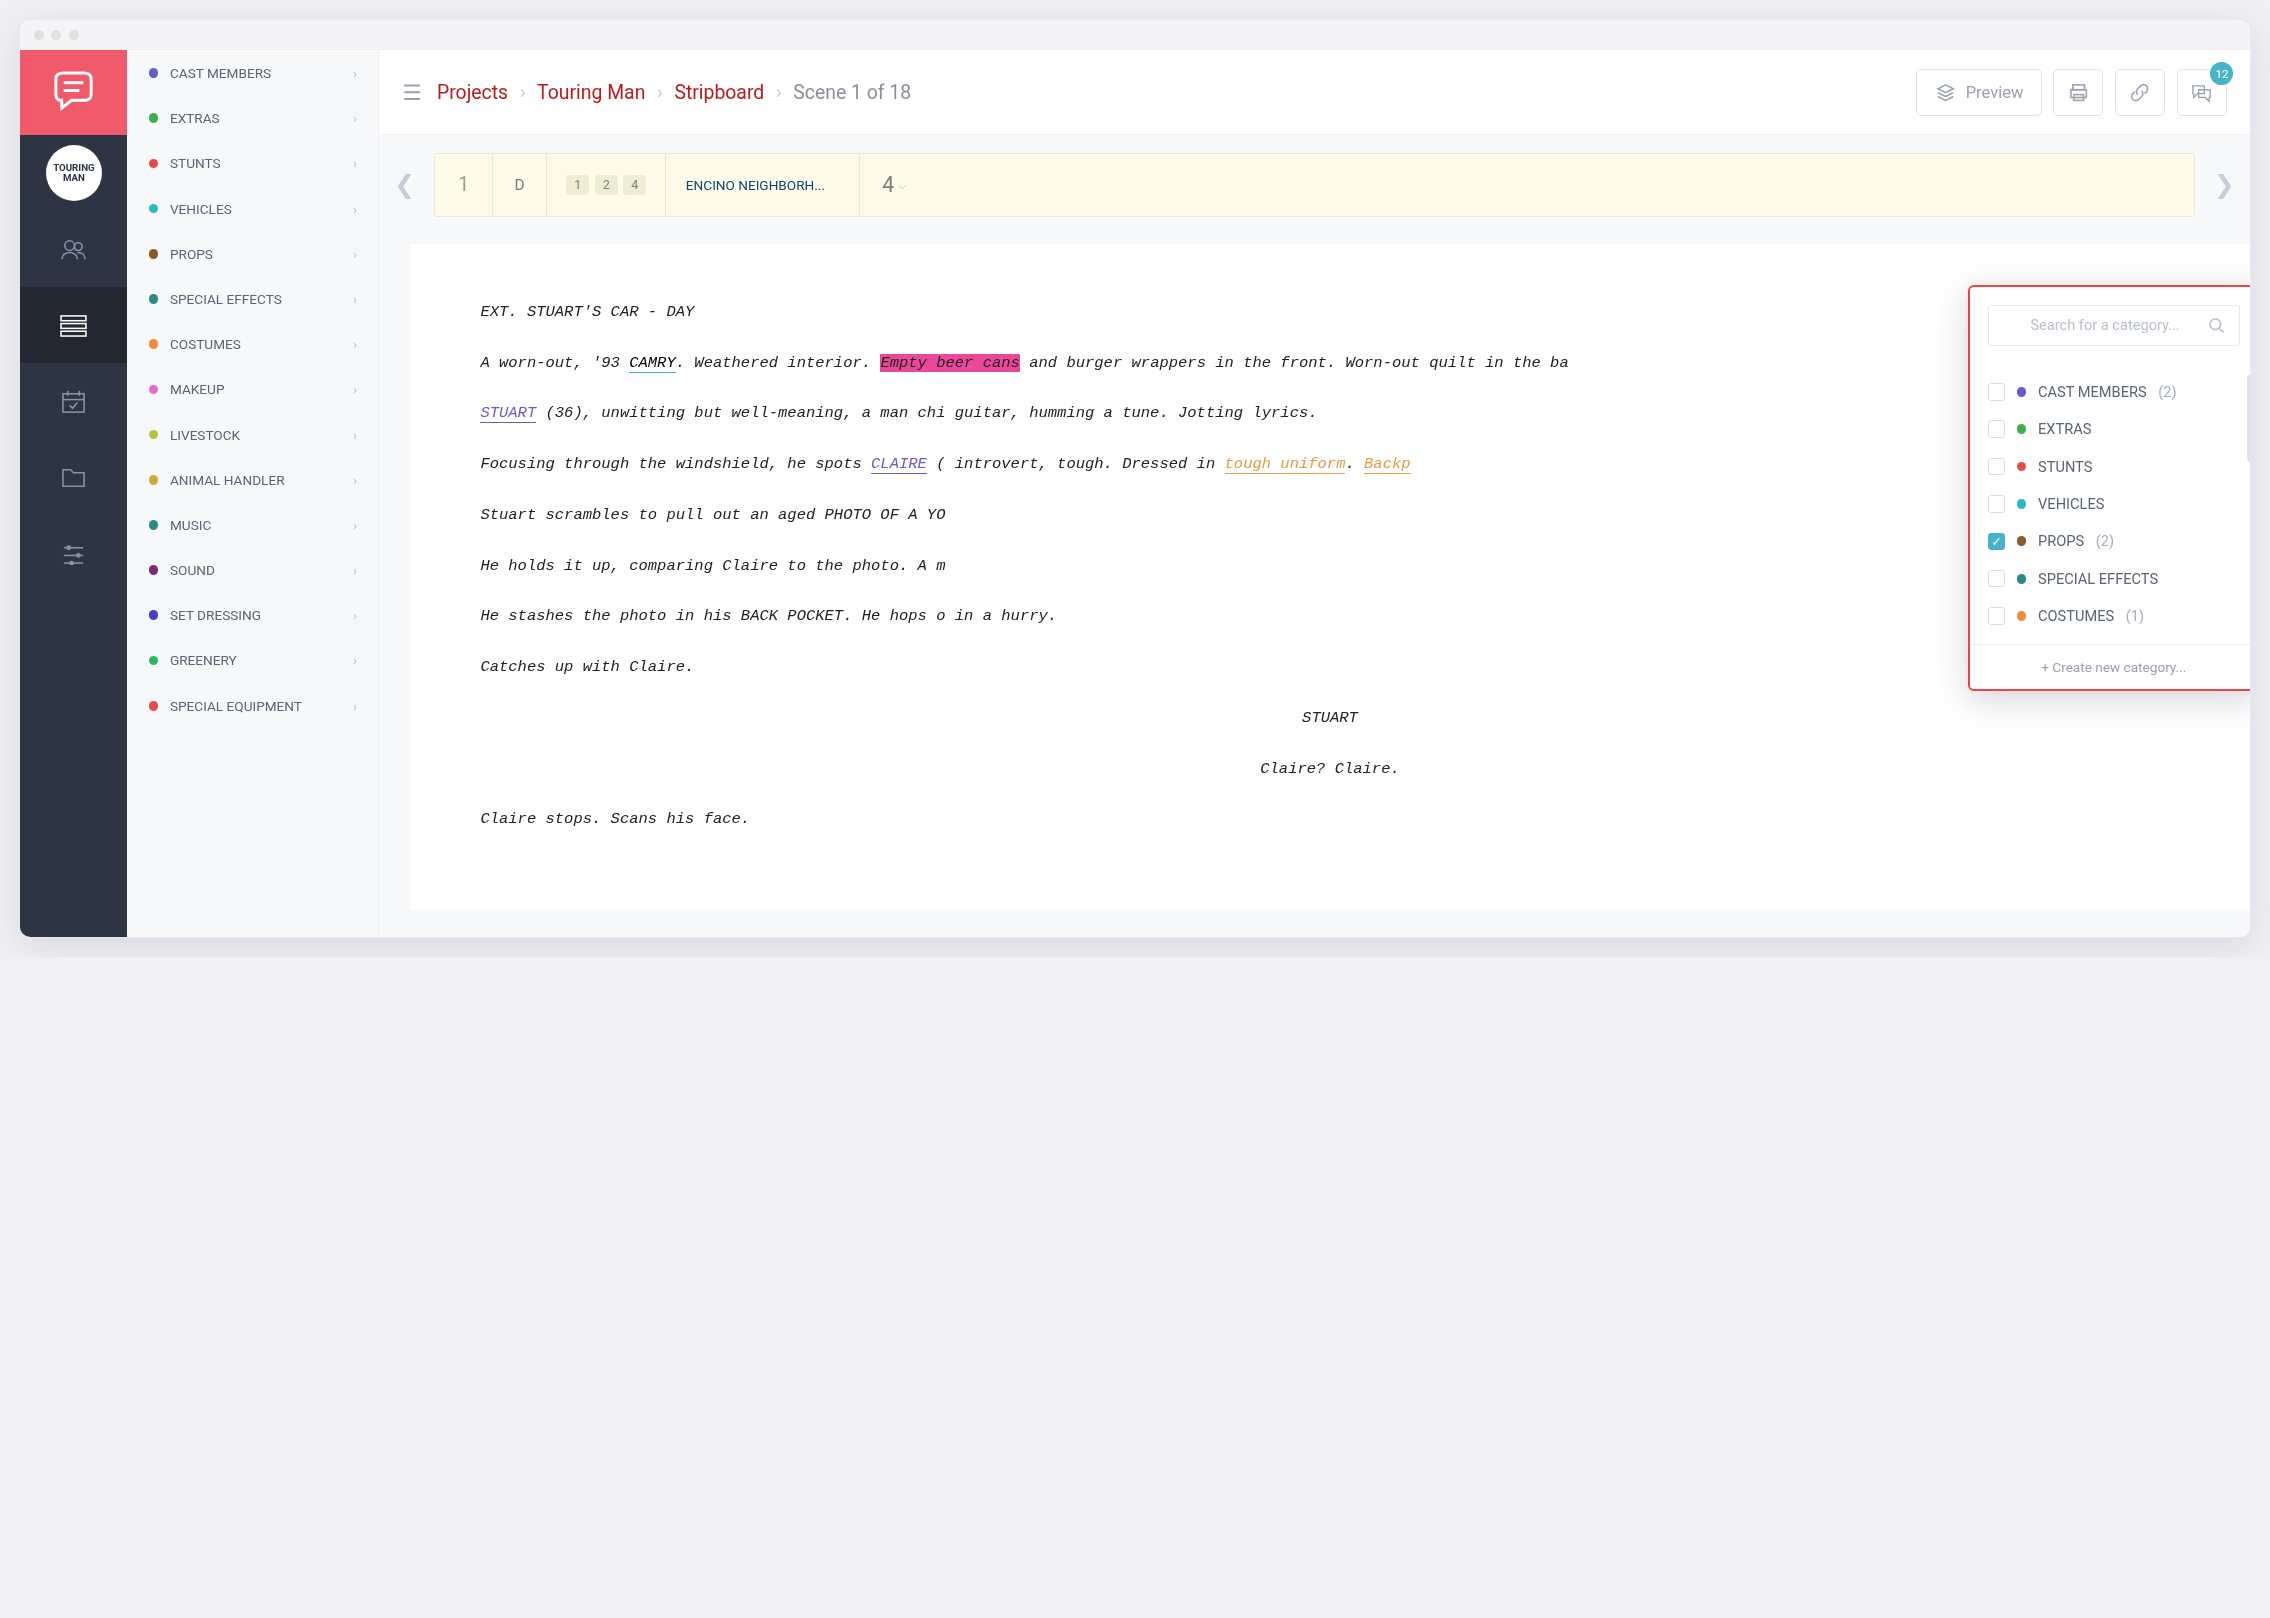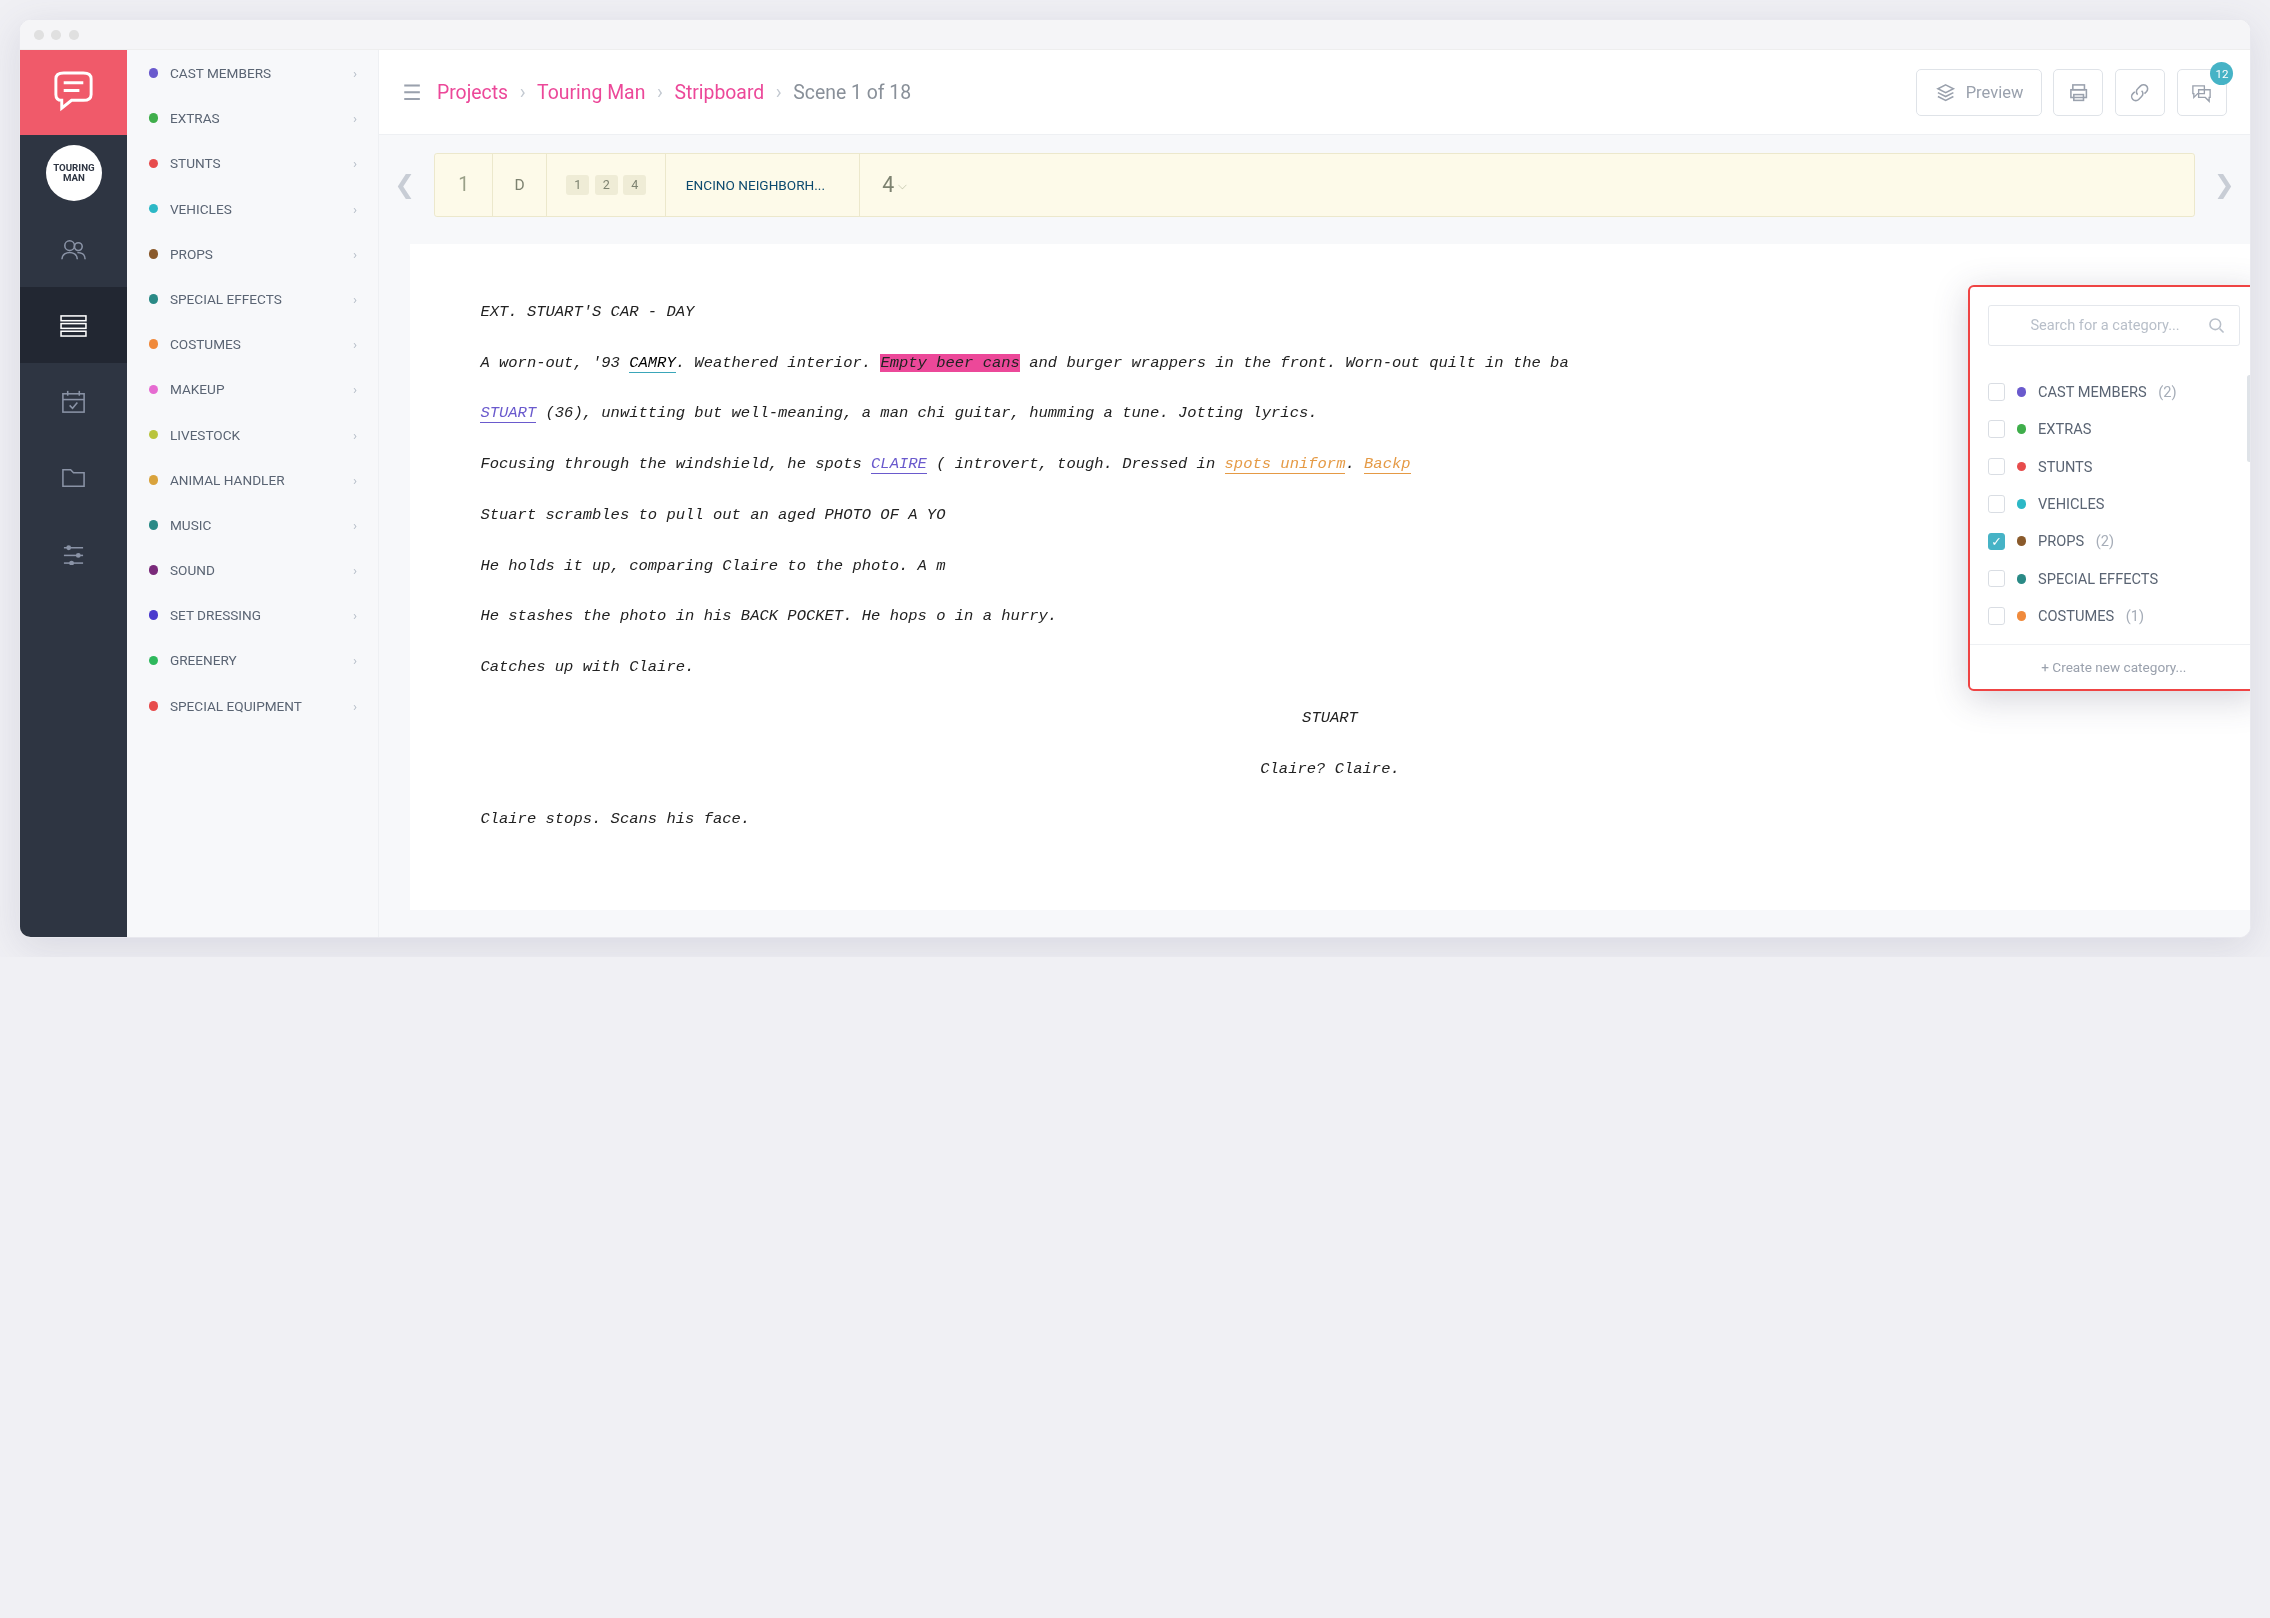--- a/index.html
+++ b/index.html
@@ -66,21 +66,21 @@
 
   
   .main { flex:1; display:flex; flex-direction:column; min-width:0; }
 
   .topbar {
     height:85px; display:flex;align-items:center;
     padding:0 23px; border-bottom:1px solid #eef0f3; gap:15.5px;
   }
   .hamburger { color:#9aa1ad; font-size:21.3px; cursor:pointer; }
   .crumbs { display:flex;align-items:center;gap:11.6px; font-size:19.4px; }
-  .crumb-link { color:#ec4899; cursor:pointer; }
+  .crumb-link { color:#b91c1c; cursor:pointer; }
   .crumb-sep { color:#c3c9d1; }
   .crumb-current { color:#899099; }
   .top-right { margin-left:auto; display:flex; gap:11.6px; }
   .btn {
     height:47px; border:1px solid #dfe3e8; border-radius:5px;
     display:flex;align-items:center;justify-content:center;
     padding:0 17.5px; color:#9aa1ad; cursor:pointer; font-size:16.5px; background:#fff; gap:9.7px;
   }
   .btn.icon-only { width:50px; padding:0; position:relative;}
   .badge {
@@ -386,21 +386,21 @@
 
         <div class="script-page">
           <p>EXT. STUART'S CAR - DAY</p>
           <p>
             <span>A worn-out, '93 </span><span class="tag-vehicle">CAMRY</span><span>. Weathered interior. </span><span class="tag-prop-hl">Empty beer cans</span><span> and burger wrappers in the front. Worn-out quilt in the ba</span>
           </p>
           <p>
             <span class="tag-char">STUART</span><span> (36), unwitting but well-meaning, a man chi guitar, humming a tune. Jotting lyrics.</span>
           </p>
           <p>
-            <span>Focusing through the windshield, he spots </span><span class="tag-char">CLAIRE</span><span> ( introvert, tough. Dressed in </span><span class="tag-costume">spots uniform</span><span>. </span><span class="tag-costume">Backp</span>
+            <span>Focusing through the windshield, he spots </span><span class="tag-char">CLAIRE</span><span> ( introvert, tough. Dressed in </span><span class="tag-costume">tough uniform</span><span>. </span><span class="tag-costume">Backp</span>
           </p>
           <p>Stuart scrambles to pull out an aged PHOTO OF A YO</p>
           <p>He holds it up, comparing Claire to the photo. A m</p>
           <p>He stashes the photo in his BACK POCKET. He hops o   in a hurry.</p>
           <p>Catches up with Claire.</p>
           <p class="centered">STUART</p>
           <p class="centered">Claire? Claire.</p>
           <p>Claire stops. Scans his face.</p>
         </div>
 

